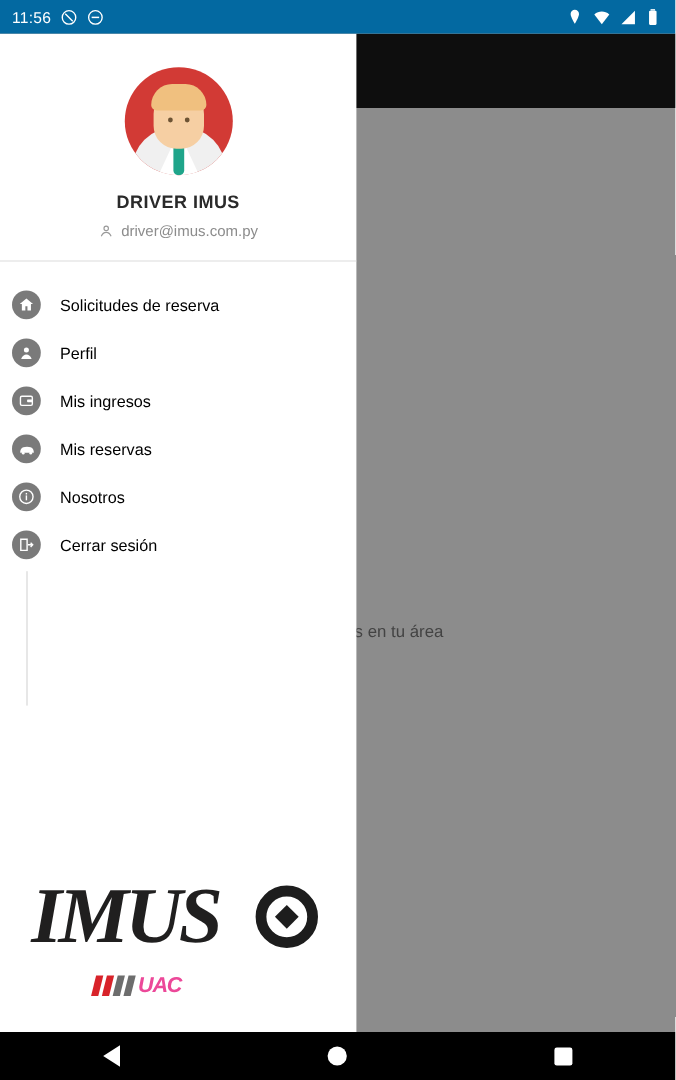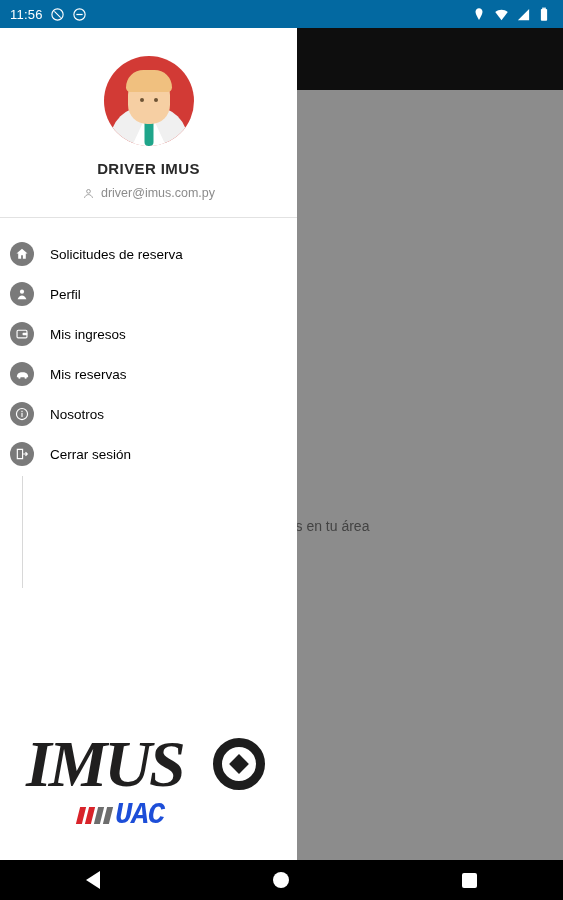--- a/index.html
+++ b/index.html
@@ -306,26 +306,26 @@
     transform: skewX(-14deg);
   }
   .logo-stripes i {
     display: block;
     width: 6px;
     height: 17px;
     background: #d8232a;
   }
   .logo-stripes i.g { background: #6d6d6d; }
   .logo-uac {
-    font-family: Liberation Mono, monospace;
-    font-size: 29px;
+    font-family: Liberation Sans, sans-serif;
+    font-size: 18px;
     font-weight: bold;
     font-style: italic;
     letter-spacing: -1px;
-    color: #1d4ed8;
+    color: #ec4899;
   }
 
   
   .navbar {
     position: absolute;
     bottom: 0; left: 0;
     width: 563px;
     height: 40px;
     background: #000000;
     display: flex;

